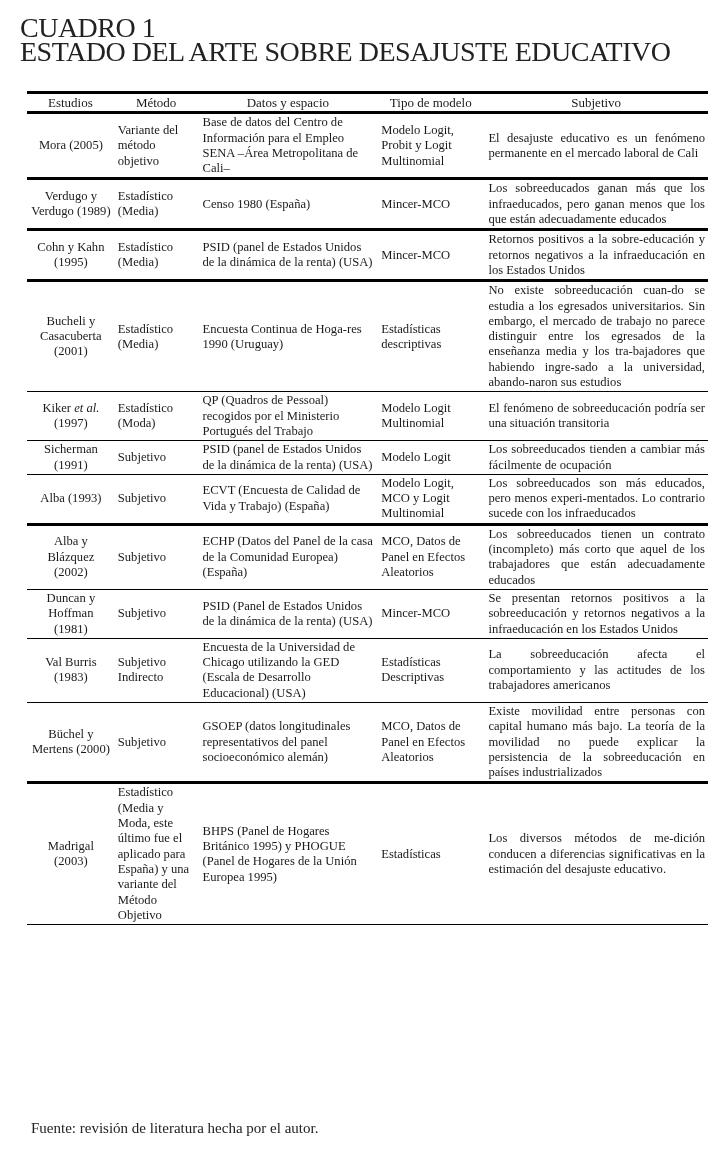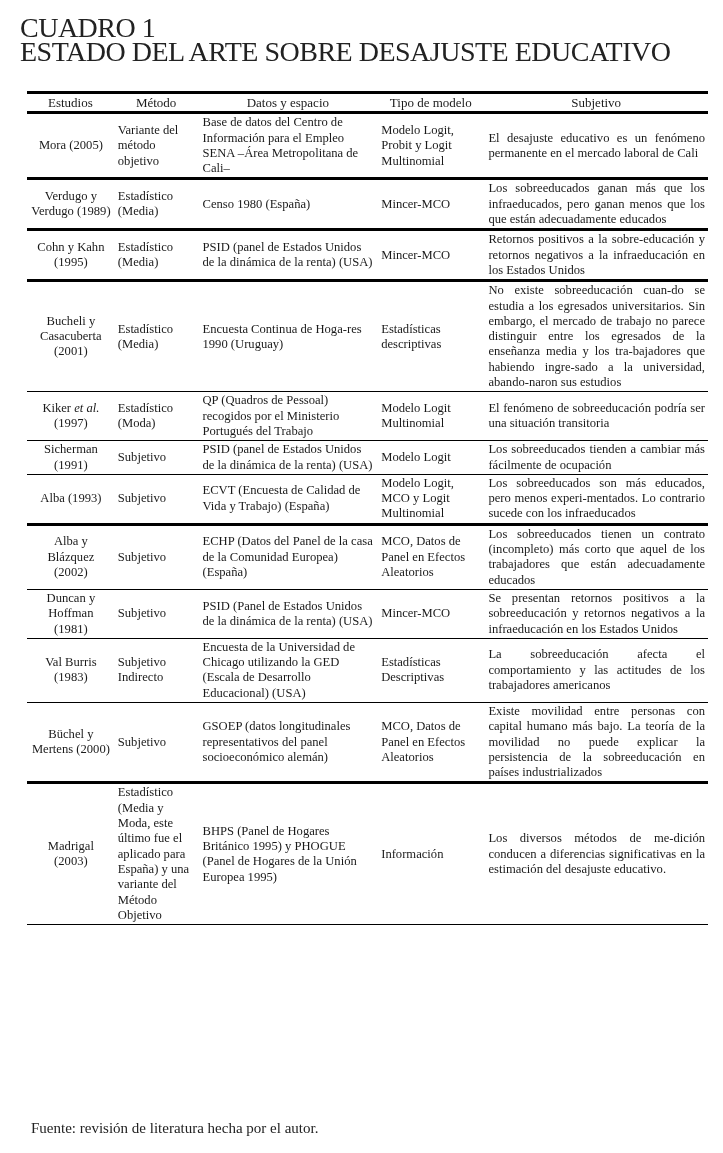--- a/index.html
+++ b/index.html
@@ -116,19 +116,19 @@
       <td class="c-est">Büchel y Mertens (2000)</td>
       <td class="c-met">Subjetivo</td>
       <td class="c-dat">GSOEP (datos longitudinales representativos del panel socioeconómico alemán)</td>
       <td class="c-tip">MCO, Datos de Panel en Efectos Aleatorios</td>
       <td class="c-res">Existe movilidad entre personas con capital humano más bajo. La teoría de la movilidad no puede explicar la persistencia de la sobreeducación en países industrializados</td>
     </tr>
     <tr class="thin">
       <td class="c-est">Madrigal (2003)</td>
       <td class="c-met">Estadístico (Media y Moda, este último fue el aplicado para España) y una variante del Método Objetivo</td>
       <td class="c-dat">BHPS (Panel de Hogares Británico 1995) y PHOGUE (Panel de Hogares de la Unión Europea 1995)</td>
-      <td class="c-tip">Información</td>
+      <td class="c-tip">Estadísticas</td>
       <td class="c-res">Los diversos métodos de me-dición conducen a diferencias significativas en la estimación del desajuste educativo.</td>
     </tr>
   </tbody>
 </table>
 
 <div class="source">Fuente: revisión de literatura hecha por el autor.</div>
 
 </body></html>

